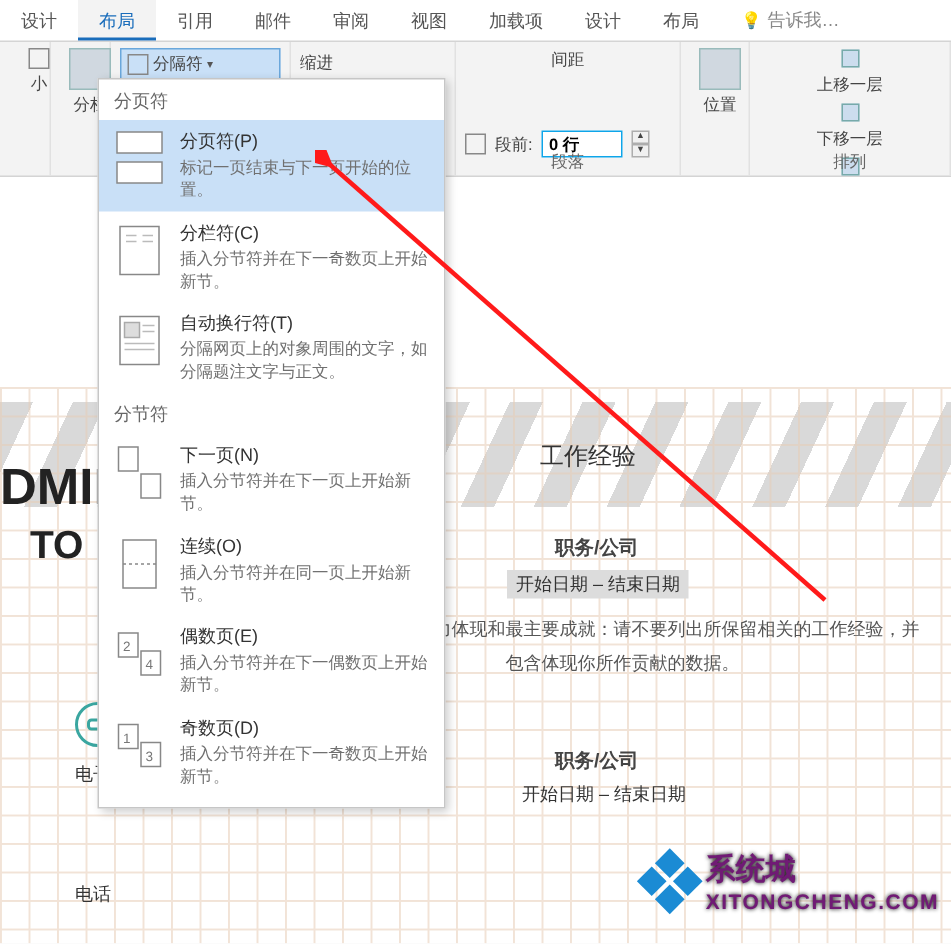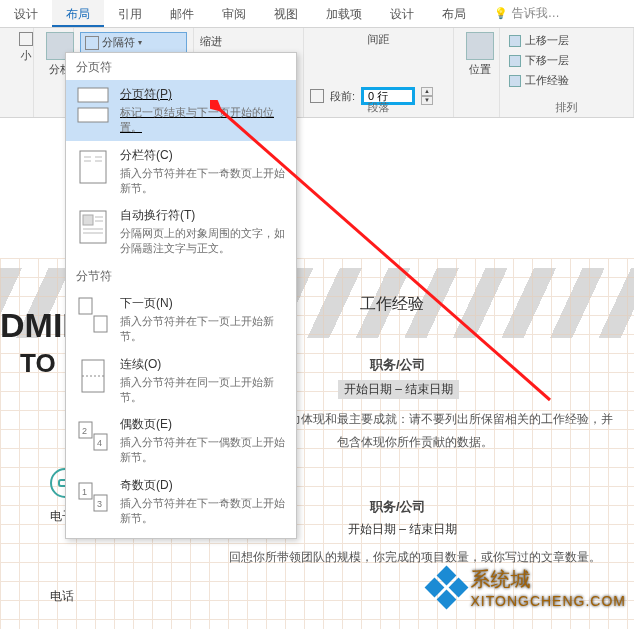--- a/index.html
+++ b/index.html
@@ -16,50 +16,50 @@
 .group-label { position: absolute; bottom: 2px; left: 0; right: 0; text-align: center; font-size: 11px; color: #666; }
 .stack { display: flex; flex-direction: column; gap: 2px; }
 .row { display: flex; align-items: center; gap: 4px; }
 .btn-col { display: flex; flex-direction: column; align-items: center; gap: 2px; width: 40px; }
 .big-icon { width: 28px; height: 28px; background: #d0d8e0; border: 1px solid #9bb; }
 .breaks { display: flex; align-items: center; gap: 3px; padding: 2px 4px; }
 .breaks.open { background: #c9e0f7; border: 1px solid #6aa7db; }
 .mini { width: 14px; height: 14px; border: 1px solid #888; display: inline-block; }
 .chev { font-size: 8px; color: #555; }
 .spin-row { display: flex; align-items: center; gap: 6px; margin-top: 36px; }
-.spin-row input { width: 54px; height: 18px; font-size: 11px; padding: 0 4px; border: 3px solid #0ea5e9; }
+.spin-row input { width: 54px; height: 18px; font-size: 11px; padding: 0 4px; border: 1px solid #0ea5e9; font-weight: bold; }
 .spinbtns { display: flex; flex-direction: column; }
 .spinbtns span { font-size: 6px; line-height: 7px; border: 1px solid #adadad; padding: 0 2px; background: #f0f0f0; }
-.txtbtn { font-size: 11px; color: #444; padding: 1px 3px; display:flex; align-items:center; gap:4px;}
+.txtbtn { font-size: 11px; color: #444; padding: 1px 3px; display:flex; align-items:center; gap:4px;flex-direction:column;}
 .sq { width:12px; height:12px; border:1px solid #7aa; background:#cde;}
 
 .dropdown { position: absolute; top: 52px; left: 65px; width: 232px; background: #fff; border: 1px solid #c6c6c6; box-shadow: 2px 2px 6px rgba(0,0,0,.2); z-index: 50; font-size: 12px; padding-bottom: 6px;}
 .dd-header { padding: 6px 10px 4px; color: #666; font-size: 12px; }
 .dd-item { display: flex; padding: 6px 10px; gap: 10px; cursor: pointer; }
-.dd-item.hover { background: #c9e0f7; text-decoration: underline; }
+.dd-item.hover { background: #c9e0f7; }
 .dd-icon { width: 34px; height: 40px; flex-shrink: 0; display:flex; align-items:center; justify-content:center;}
 .dd-icon svg { width: 34px; height: 40px; }
 .dd-text { flex: 1; }
 .dd-title { color: #333; font-size: 12px; margin-bottom: 2px; }
 .dd-desc { color: #707070; font-size: 11px; line-height: 1.35; }
 
 .doc { position: absolute; top: 118px; left: 0; right: 0; bottom: 0; background: #fff; overflow: hidden; }
 .grid { position:absolute; inset:0; background-image: linear-gradient(#e7cdb7 1px, transparent 1px), linear-gradient(90deg, #e7cdb7 1px, transparent 1px); background-size: 19px 19px; opacity:.55;}
 .body-text { position: absolute; font-size: 12px; color: #333; text-align:center;}
 .big-left { position:absolute; font-family: Arial, sans-serif; font-weight:bold; color:#222;}
 .section-title { font-size: 16px; color:#333;text-align:right; }
 .sub { font-size:13px; color:#444; font-weight:bold;}
 .date-box { background:#dcdcdc; padding:1px 6px; font-size:12px; display:inline-block;}
 .para { font-size:12px; color:#555; line-height:1.9; }
 .side-label { position:absolute; font-size:12px; color:#333;}
 .circle-icon { position:absolute; width:30px; height:30px; border:2px solid #3aa6a0; border-radius:50%; display:flex; align-items:center; justify-content:center;}
 .circle-icon span{ width:14px; height:8px; border:2px solid #3aa6a0; border-radius:3px;}
 
 .arrow { position:absolute; top:100px; left:210px; z-index:60; pointer-events:none;}
-.watermark { position:absolute; right:8px; bottom:20px; z-index:70; display:flex; align-items:center; gap:8px; color:#a16207; font-size:20px; font-weight:normal; text-shadow:0 0 3px #000;}
+.watermark { position:absolute; right:8px; bottom:20px; z-index:70; display:flex; align-items:center; gap:8px; color:#701a75; font-size:20px; font-weight:bold; text-shadow:0 0 3px #000;}
 .wm-logo { display:grid; grid-template-columns:14px 14px; grid-template-rows:14px 14px; gap:3px; transform:rotate(45deg);}
 .wm-logo span{ background:#1b8bd4;}
 .wm-sub { font-size:14px; display:block; letter-spacing:1px;}
 .ruler { position:absolute; top:118px; left:0; right:0; height:18px; background:#f0f0f0; border-bottom:1px solid #ccc; background-image:linear-gradient(90deg,#999 1px,transparent 1px); background-size:38px 100%;}
 .diag { position:absolute; top:150px; left:0; right:0; height:70px; opacity:.15; background:repeating-linear-gradient(115deg,#000 0 20px, transparent 20px 44px);}
 </style>
 </head>
 <body>
 
 <div class="tabs">
@@ -170,21 +170,20 @@
   <div class="big-left" style="top:230px; left:20px; font-size:26px">TO</div>
 
   <div class="body-text section-title" style="top:176px; left:360px">工作经验</div>
 
   <div class="body-text sub" style="top:238px; left:370px">职务/公司</div>
   <div class="body-text" style="top:262px; left:338px"><span class="date-box">开始日期 – 结束日期</span></div>
   <div class="body-text para" style="top:290px; left:215px; width:400px">职责、领导能力体现和最主要成就：请不要列出所保留相关的工作经验，并包含体现你所作贡献的数据。</div>
 
   <div class="body-text sub" style="top:380px; left:370px">职务/公司</div>
   <div class="body-text" style="top:403px; left:348px">开始日期 – 结束日期</div>
-  <div class="body-text para" style="top:428px; left:215px; width:400px">回想你所带领团队的规模，你完成的项目数量，或你写过的文章数量。</div>
 
   <div class="circle-icon" style="top:350px; left:50px">
       <span></span>
     </div>
   <div class="side-label" style="top:390px; left:50px">电子</div>
   <div class="side-label" style="top:470px; left:50px">电话</div>
 </div>
 
 <div class="dropdown">
   <div class="dd-header">分页符</div>

